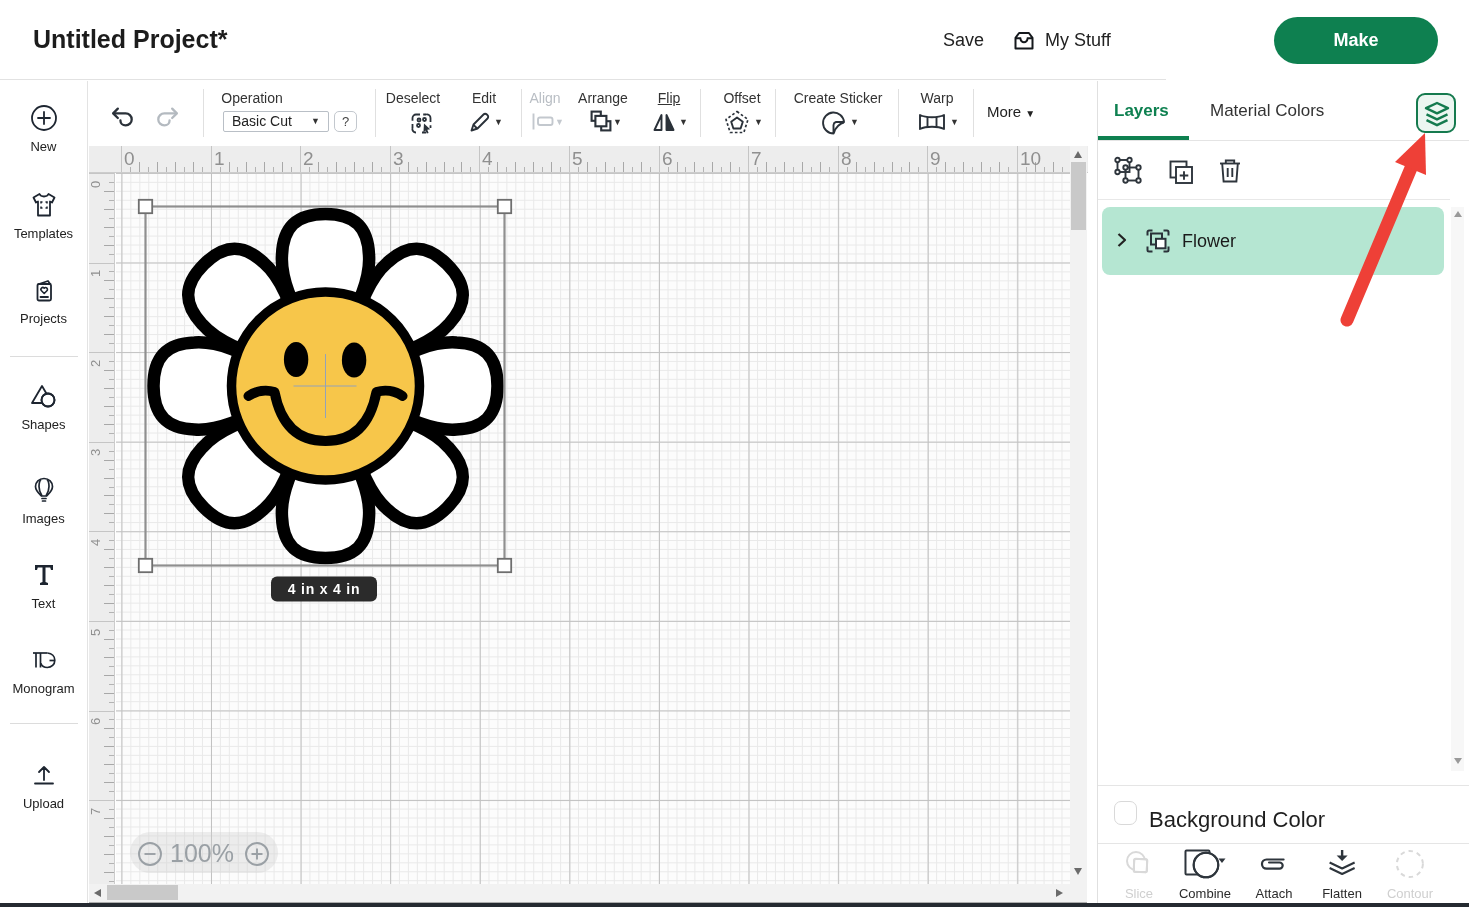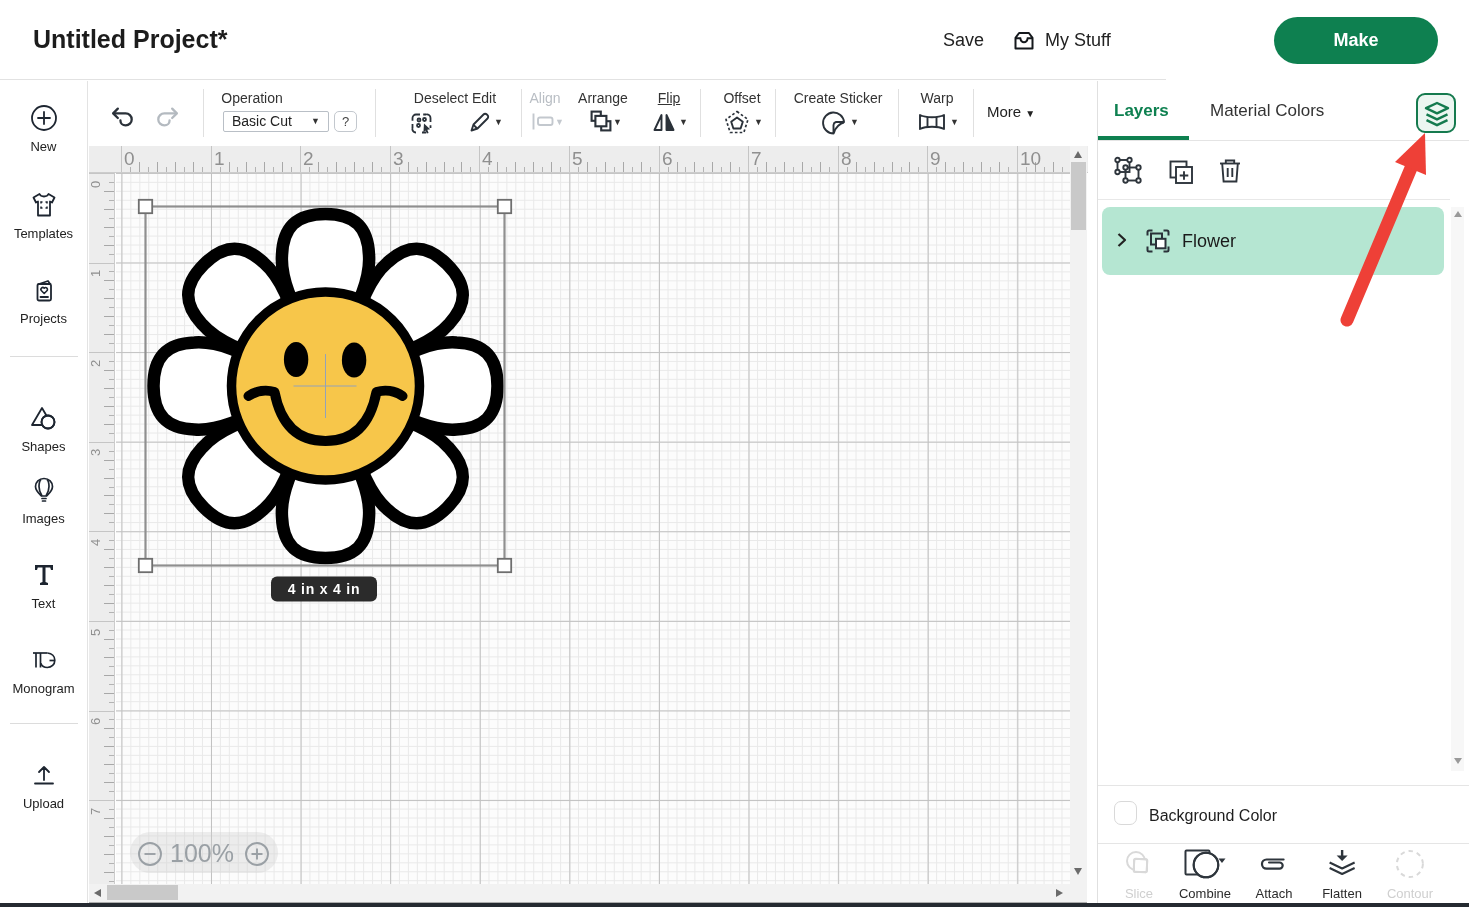--- a/index.html
+++ b/index.html
@@ -118,21 +118,21 @@
     <div class="snav" style="top:195px;">
       <svg width="28" height="28" viewBox="0 0 28 28" fill="none" stroke="#1d2530" stroke-width="1.8">
         <path d="M7.5 8.5 L18 5 L20.5 8.5" stroke-linejoin="round"></path>
         <rect x="7.5" y="8" width="13.5" height="16.5" rx="1.5"></rect>
         <path d="M14.2 17.5 L11.5 14.8 A1.9 1.9 0 1 1 14.2 12.1 A1.9 1.9 0 1 1 16.9 14.8 Z" stroke-linejoin="round" stroke-width="1.6"></path>
         <path d="M10.5 21 H18" stroke-linecap="round"></path>
       </svg>
       <div class="lbl">Projects</div>
     </div>
     <div class="sdiv" style="top:275px;"></div>
-    <div class="snav" style="top:323px;">
+    <div class="snav" style="top:301px;">
       <svg width="30" height="28" viewBox="0 0 30 28" fill="none" stroke="#1d2530" stroke-width="1.8">
         <path d="M13 4 L23 21 L3 21 Z" stroke-linejoin="round"></path>
         <circle cx="19" cy="18" r="6.5" fill="#fff"></circle>
         <circle cx="19" cy="18" r="6.5"></circle>
       </svg>
       <div class="lbl">Shapes</div>
     </div>
     <div class="snav" style="top:395px;">
       <svg width="28" height="28" viewBox="0 0 28 28" fill="none" stroke="#1d2530" stroke-width="1.7">
         <path d="M14 2.5 C9 2.5 5.5 6 5.5 10.5 C5.5 15 10 18.5 11.5 20 L16.5 20 C18 18.5 22.5 15 22.5 10.5 C22.5 6 19 2.5 14 2.5 Z"></path>
@@ -176,21 +176,21 @@
       <path d="M19.4 8 H8 A5.8 5.8 0 0 0 8 19.6 C11 19.6 13 17.6 13 14.8" stroke-linecap="round"></path>
     </svg>
     <div class="tdiv" style="left:114px;"></div>
     <div class="tlabel" style="left:163px;">Operation</div>
     <div style="position:absolute; left:134px; top:30px; width:106px; height:21px; border:1px solid #b9bfc6; border-radius:2px; background:#fff; font-size:14px; color:#222; line-height:19px; padding-left:8px;">Basic Cut
       <span style="position:absolute; right:8px; top:0; font-size:9px; color:#333;">▼</span>
     </div>
     <div id="qbtn">?</div>
     <div class="tdiv" style="left:286px;"></div>
 
-    <div class="tlabel" style="left:352px;">Deselect</div>
+    <div class="tlabel" style="left:324px;">Deselect</div>
     <svg class="ticon" style="left:333px;" width="30" height="30" viewBox="0 0 30 30" fill="none" stroke="#2a3139" stroke-width="1.8">
       <path d="M9 5.5 H19 M23.5 9 V19 M19 23.5 L15 23.5 M5.5 19 V9" stroke-dasharray="4 3.2"></path>
       <path d="M9 5.5 A3.5 3.5 0 0 0 5.5 9 M19 5.5 A3.5 3.5 0 0 1 23.5 9 M5.5 19 A3.5 3.5 0 0 0 9 23.5"></path>
       <circle cx="12" cy="11" r="1.5"></circle>
         <circle cx="17.5" cy="10.5" r="1.5"></circle>
         <circle cx="11.5" cy="16.5" r="1.5"></circle>
       <path d="M17 14.5 L23.2 20.2 L20.3 20.8 L21.6 23.9 L19.8 24.6 L18.5 21.5 L16.4 23.4 Z" fill="#2a3139" stroke="none"></path>
     </svg>
 
     <div class="tlabel" style="left:395px;">Edit</div>
@@ -384,21 +384,21 @@
     <div class="abs" style="left:356px; top:130px; width:0; height:0; border-left:4px solid transparent; border-right:4px solid transparent; border-bottom:6px solid #9a9a9a;"></div>
     <div class="abs" style="left:356px; top:677px; width:0; height:0; border-left:4px solid transparent; border-right:4px solid transparent; border-top:6px solid #9a9a9a;"></div>
 
     <svg class="abs" style="left:0; top:0;" width="372" height="822" viewBox="0 0 372 822">
       <path d="M249,239 L313,87" stroke="#ee4037" stroke-width="13" stroke-linecap="round" fill="none"></path>
       <polygon points="327,52 297,81 328,94" fill="#ee4037"></polygon>
     </svg>
 
     <div style="position:absolute; left:0; top:704px; width:372px; border-top:1px solid #e5e5e5;"></div>
     <div class="abs" style="left:16px; top:720px; width:23px; height:24px; border:1px solid #d9d9d9; border-radius:7px; background:#fff;"></div>
-    <span class="abs" style="left:51px; top:726px; font-size:16px; color:#1e1e1e;">Background Color</span>
+    <span class="abs" style="left:51px; top:726px; font-size:22px; color:#1e1e1e;">Background Color</span>
 
     <div style="position:absolute; left:0; top:762px; width:372px; border-top:1px solid #e5e5e5;"></div>
     <div class="bact dis" style="left:41px; top:768px;">
       <svg width="30" height="30" viewBox="0 0 30 30" fill="none" stroke="#d9d9d9" stroke-width="2">
         <circle cx="12" cy="12" r="9"></circle>
         <rect x="10" y="10" width="13" height="13" rx="1.5" fill="#fff"></rect>
         <rect x="10" y="10" width="13" height="13" rx="1.5" transform="rotate(4 16 16)"></rect>
       </svg>
       <div class="lbl">Slice</div>
     </div>

